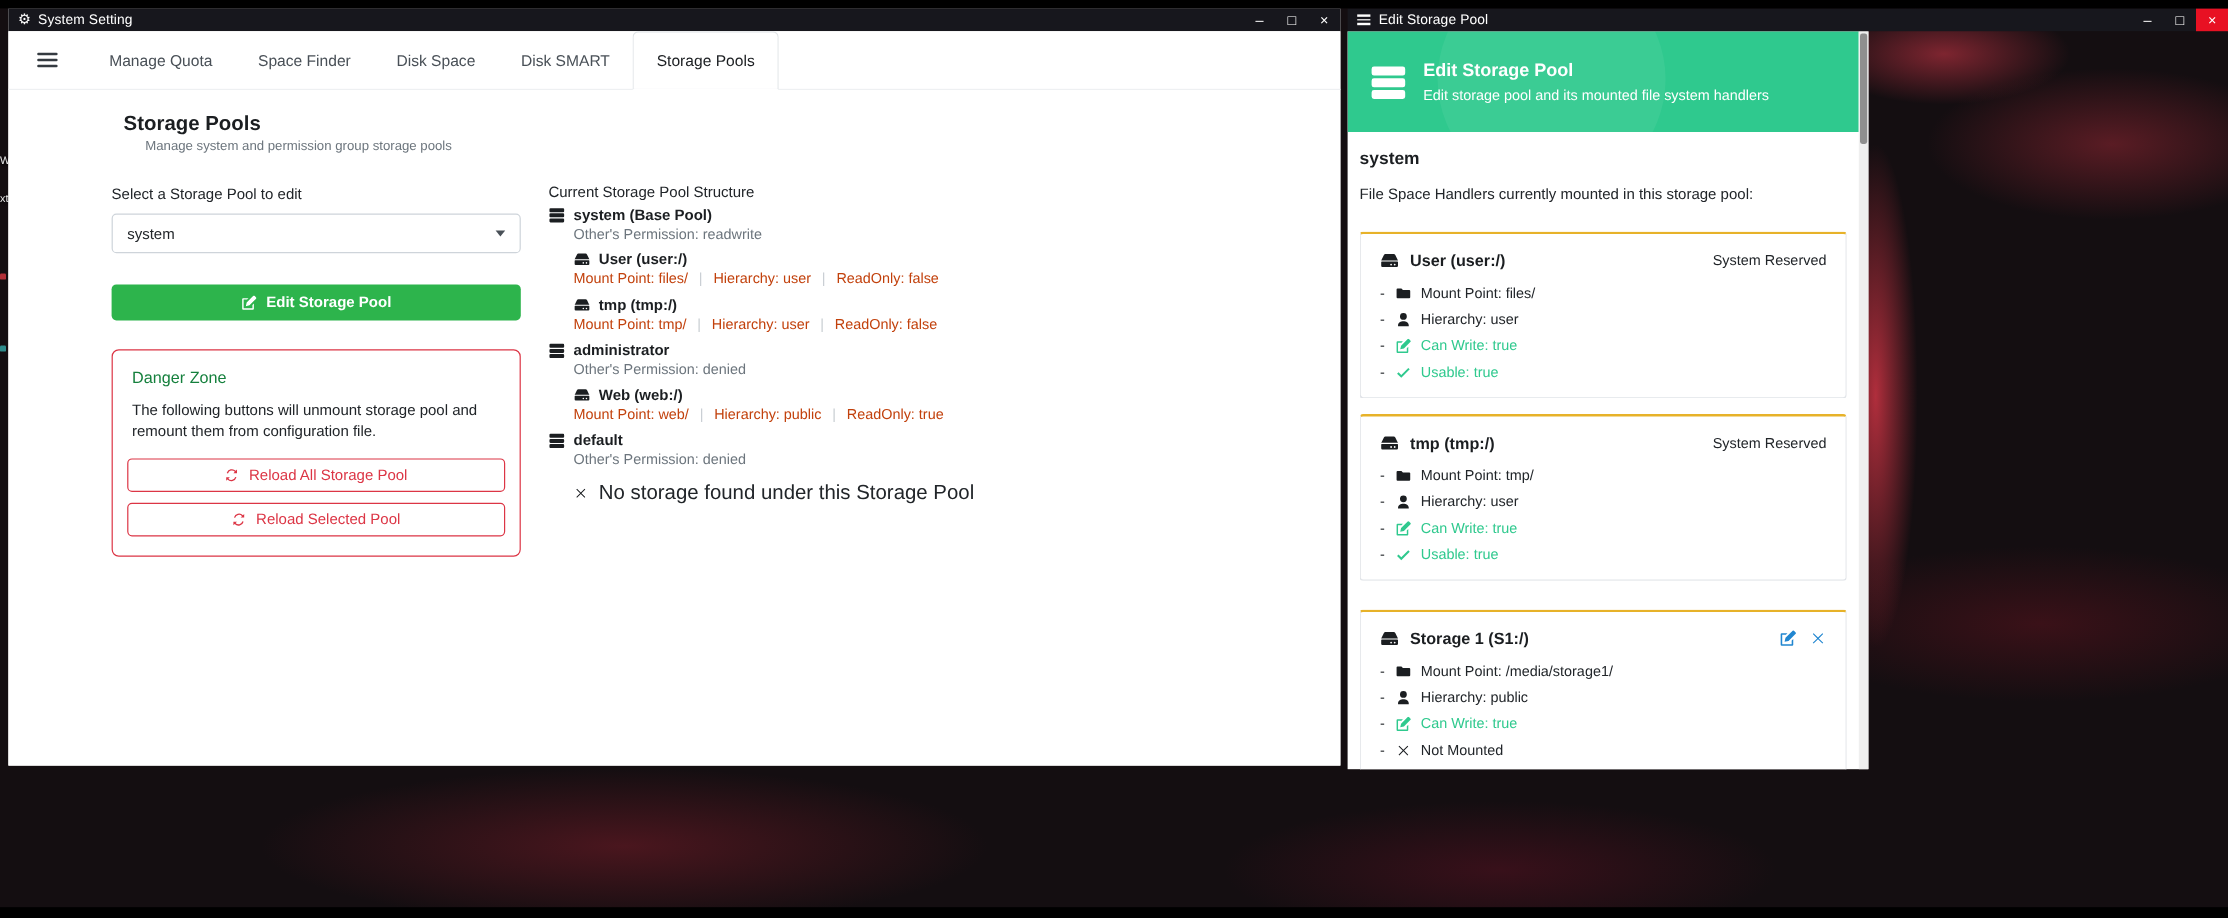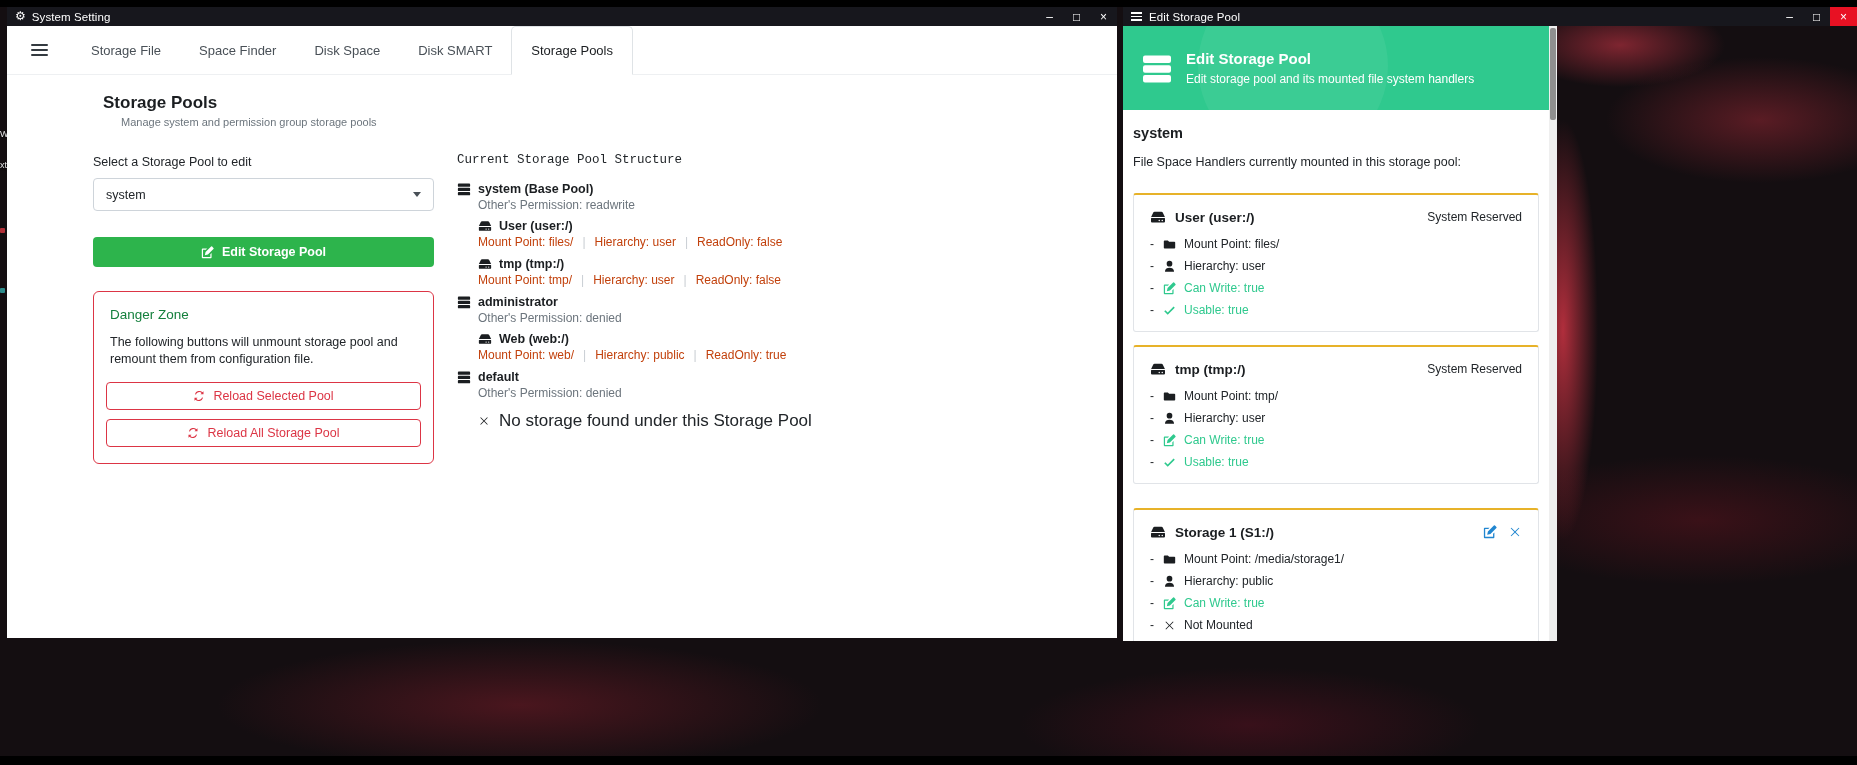--- a/index.html
+++ b/index.html
@@ -67,21 +67,21 @@
   .danger{border:1px solid var(--red);border-radius:6px;padding:15px 12px 16px;}
   .danger-title{font-size:13.5px;font-weight:500;margin:0 0 12px 4px;color:#15803d;}
   .danger-desc{font-size:12.5px;color:var(--ink);margin:0 4px 14px;line-height:1.35;width:310px;}
   .btn-outline-red{width:100%;height:28px;border:1px solid var(--red);border-radius:4px;background:#fff;
     color:var(--red);font-size:12.5px;display:flex;align-items:center;justify-content:center;gap:8px;
     cursor:pointer;font-family:inherit;}
   .btn-outline-red svg{width:12px;height:12px;fill:currentColor;}
   .btn-outline-red + .btn-outline-red{margin-top:9px;}
 
   .right-col{position:absolute;left:450px;top:78px;}
-  .struct-title{font-size:12.5px;color:var(--ink);margin-bottom:15px;font-family:Liberation Mono, monospace;}
+  .struct-title{font-size:12.5px;color:var(--ink);margin-bottom:5px;}
   .pool-head{display:flex;align-items:flex-start;gap:7px;}
   .pool-head svg{width:14px;height:14px;fill:#1b1e21;flex:none;}
   .pool-name{font-size:12.5px;font-weight:bold;color:#1b1e21;}
   .pool-perm{font-size:12px;color:var(--muted);margin:2px 0 7px 21px;}
   .child{margin-left:21px;margin-bottom:8px;}
   .child-head{display:flex;align-items:center;gap:7px;}
   .child-head svg{width:14px;height:14px;fill:#1b1e21;flex:none;}
   .child-name{font-size:12.5px;font-weight:bold;color:#1b1e21;}
   .child-details{font-size:12px;color:#c2410c;margin-top:2px;}
   .seg + .seg::before{content:"|";color:#c9ced3;margin:0 9px;}
@@ -171,21 +171,21 @@
       <button class="tb-btn">×</button>
     </span>
   </header>
 
   <nav class="tabbar">
     <button class="hamburger">
         <i></i>
         <i></i>
         <i></i>
       </button>
-    <div class="tab">Storage File</div>
+    <div class="tab">Manage Quota</div>
     <div class="tab">Space Finder</div>
     <div class="tab">Disk Space</div>
     <div class="tab">Disk SMART</div>
     <div class="tab active">Storage Pools</div>
   </nav>
 
   <main class="ss-content">
 
     <div class="left-col">
       <h1 class="page-title">Storage Pools</h1>
@@ -204,27 +204,27 @@
         <span>Edit Storage Pool</span>
       </button>
 
       <div class="danger">
         <h2 class="danger-title">Danger Zone</h2>
         <p class="danger-desc">The following buttons will unmount storage pool and remount them from configuration file.</p>
         <button class="btn-outline-red">
           <svg>
               <use href="#i-sync"></use>
             </svg>
-          <span>Reload Selected Pool</span>
+          <span>Reload All Storage Pool</span>
         </button>
         <button class="btn-outline-red">
           <svg>
               <use href="#i-sync"></use>
             </svg>
-          <span>Reload All Storage Pool</span>
+          <span>Reload Selected Pool</span>
         </button>
       </div>
     </div>
 
     <div class="right-col">
       <div class="struct-title">Current Storage Pool Structure</div>
 
       <div class="tree">
 
         <div class="pool">

